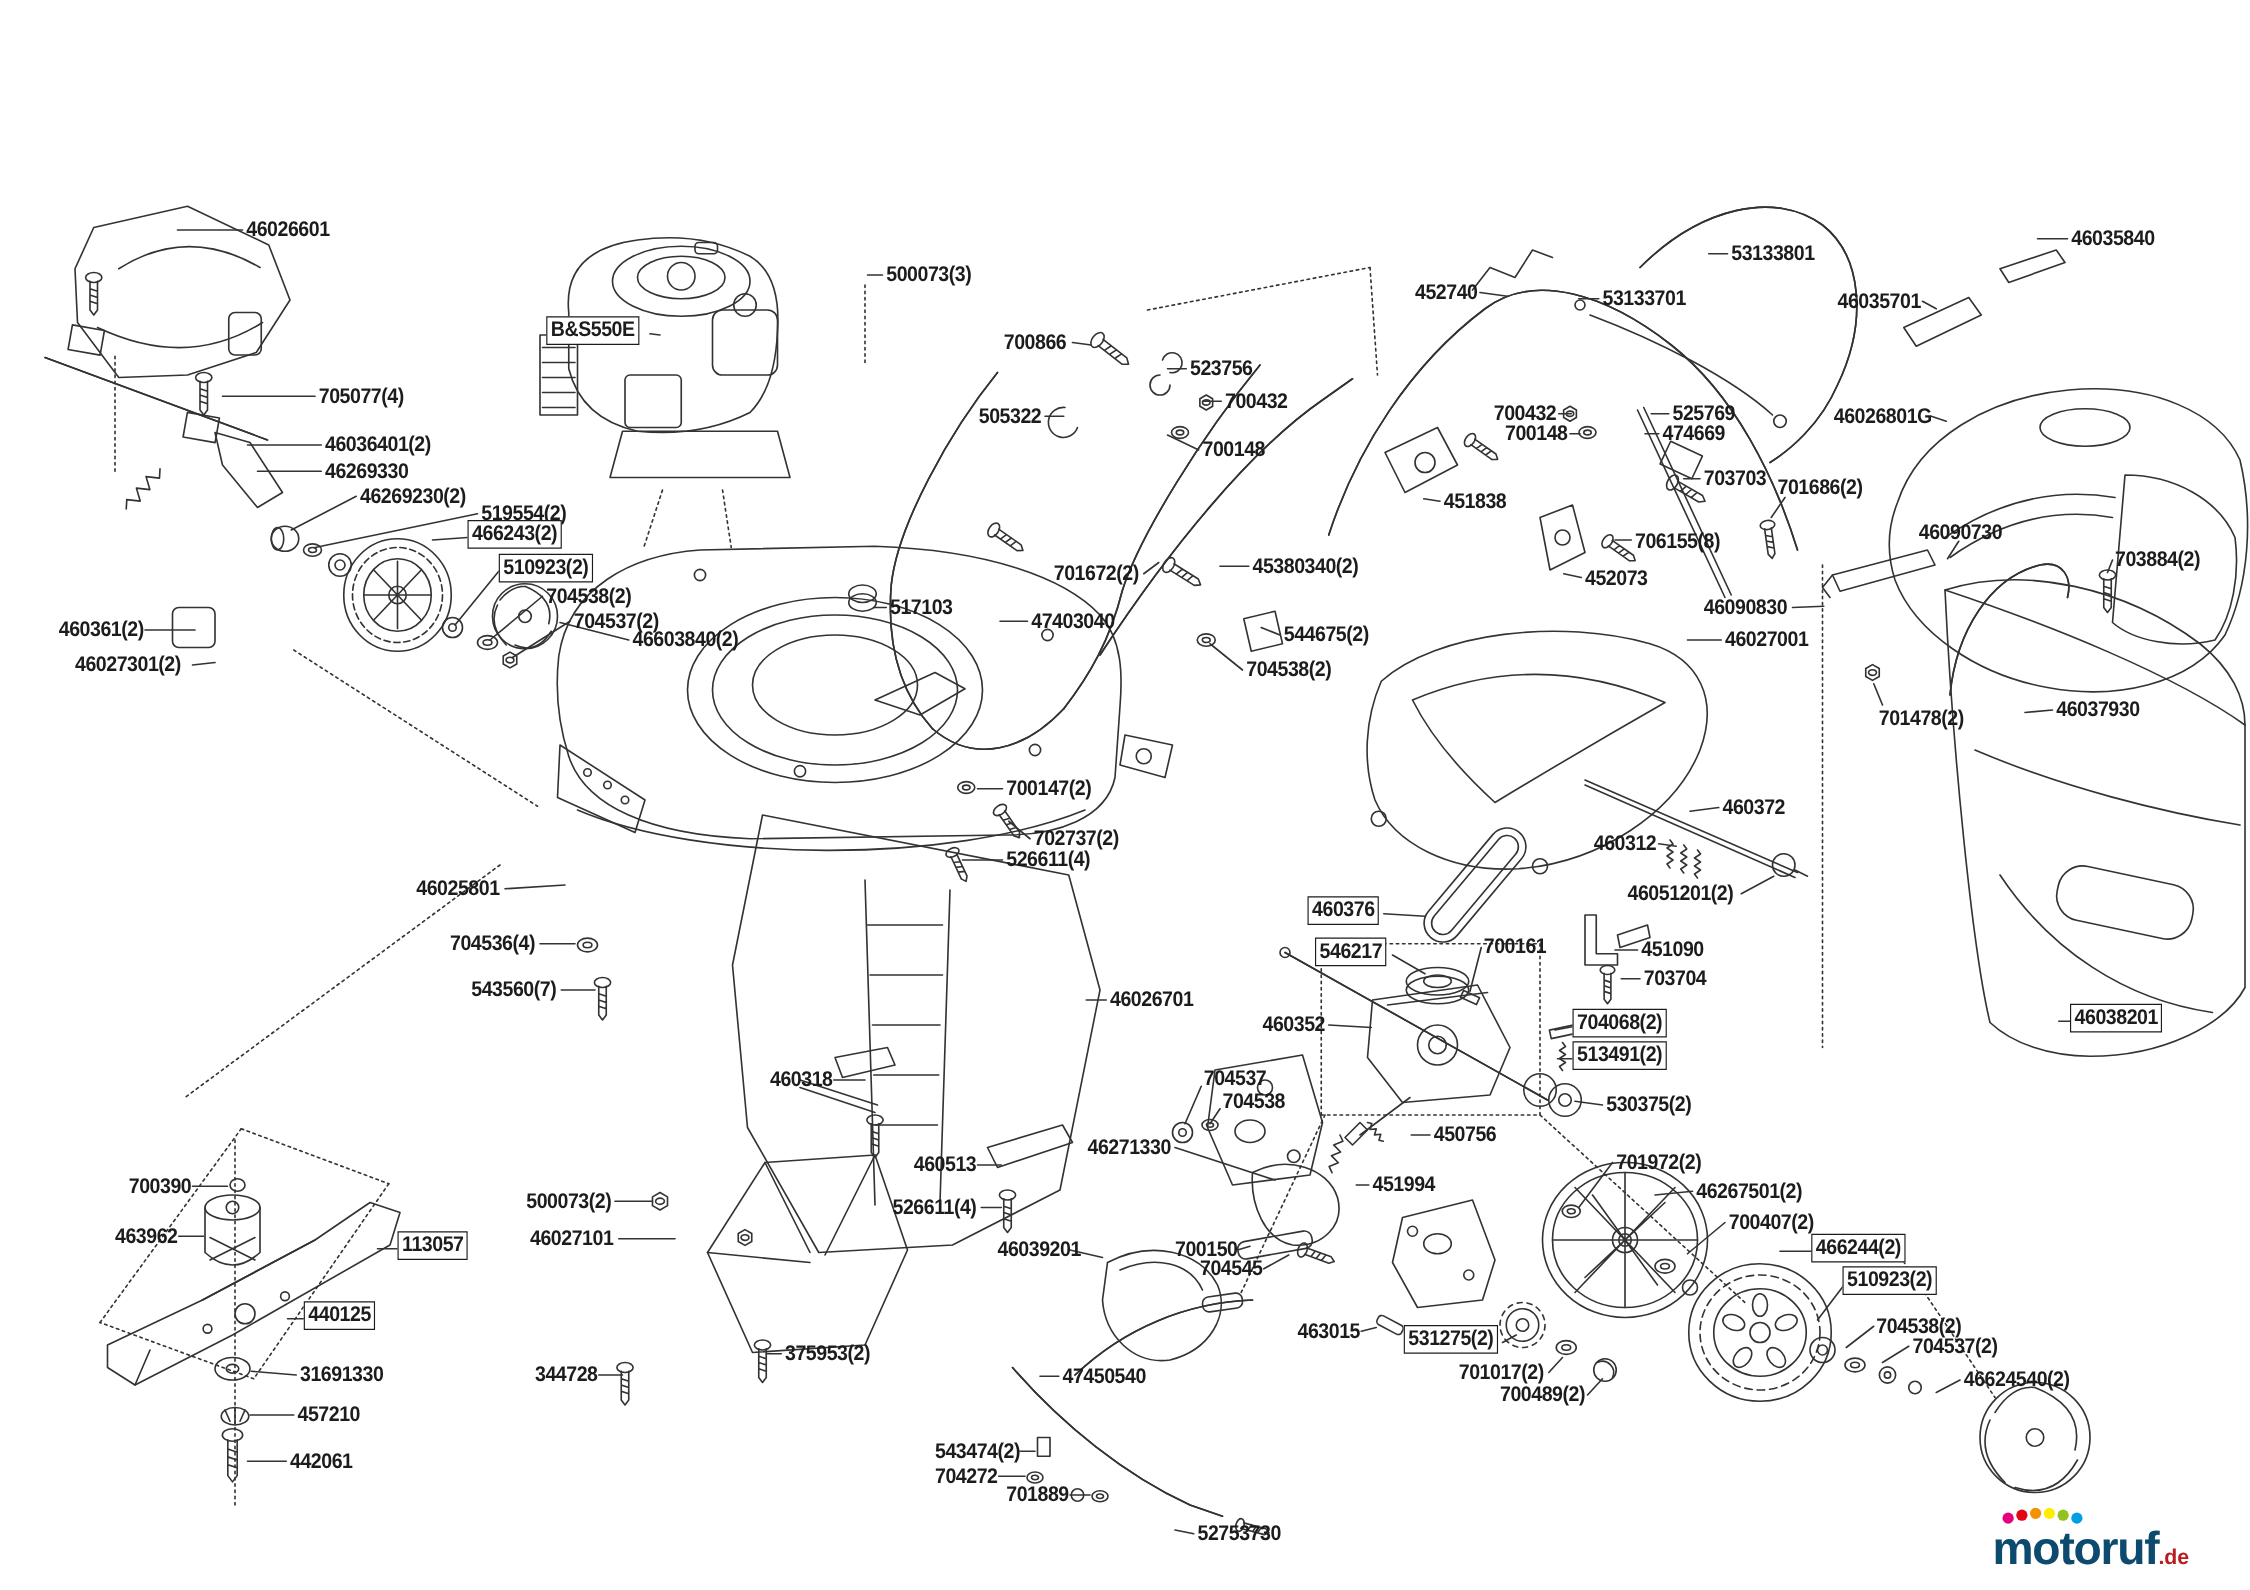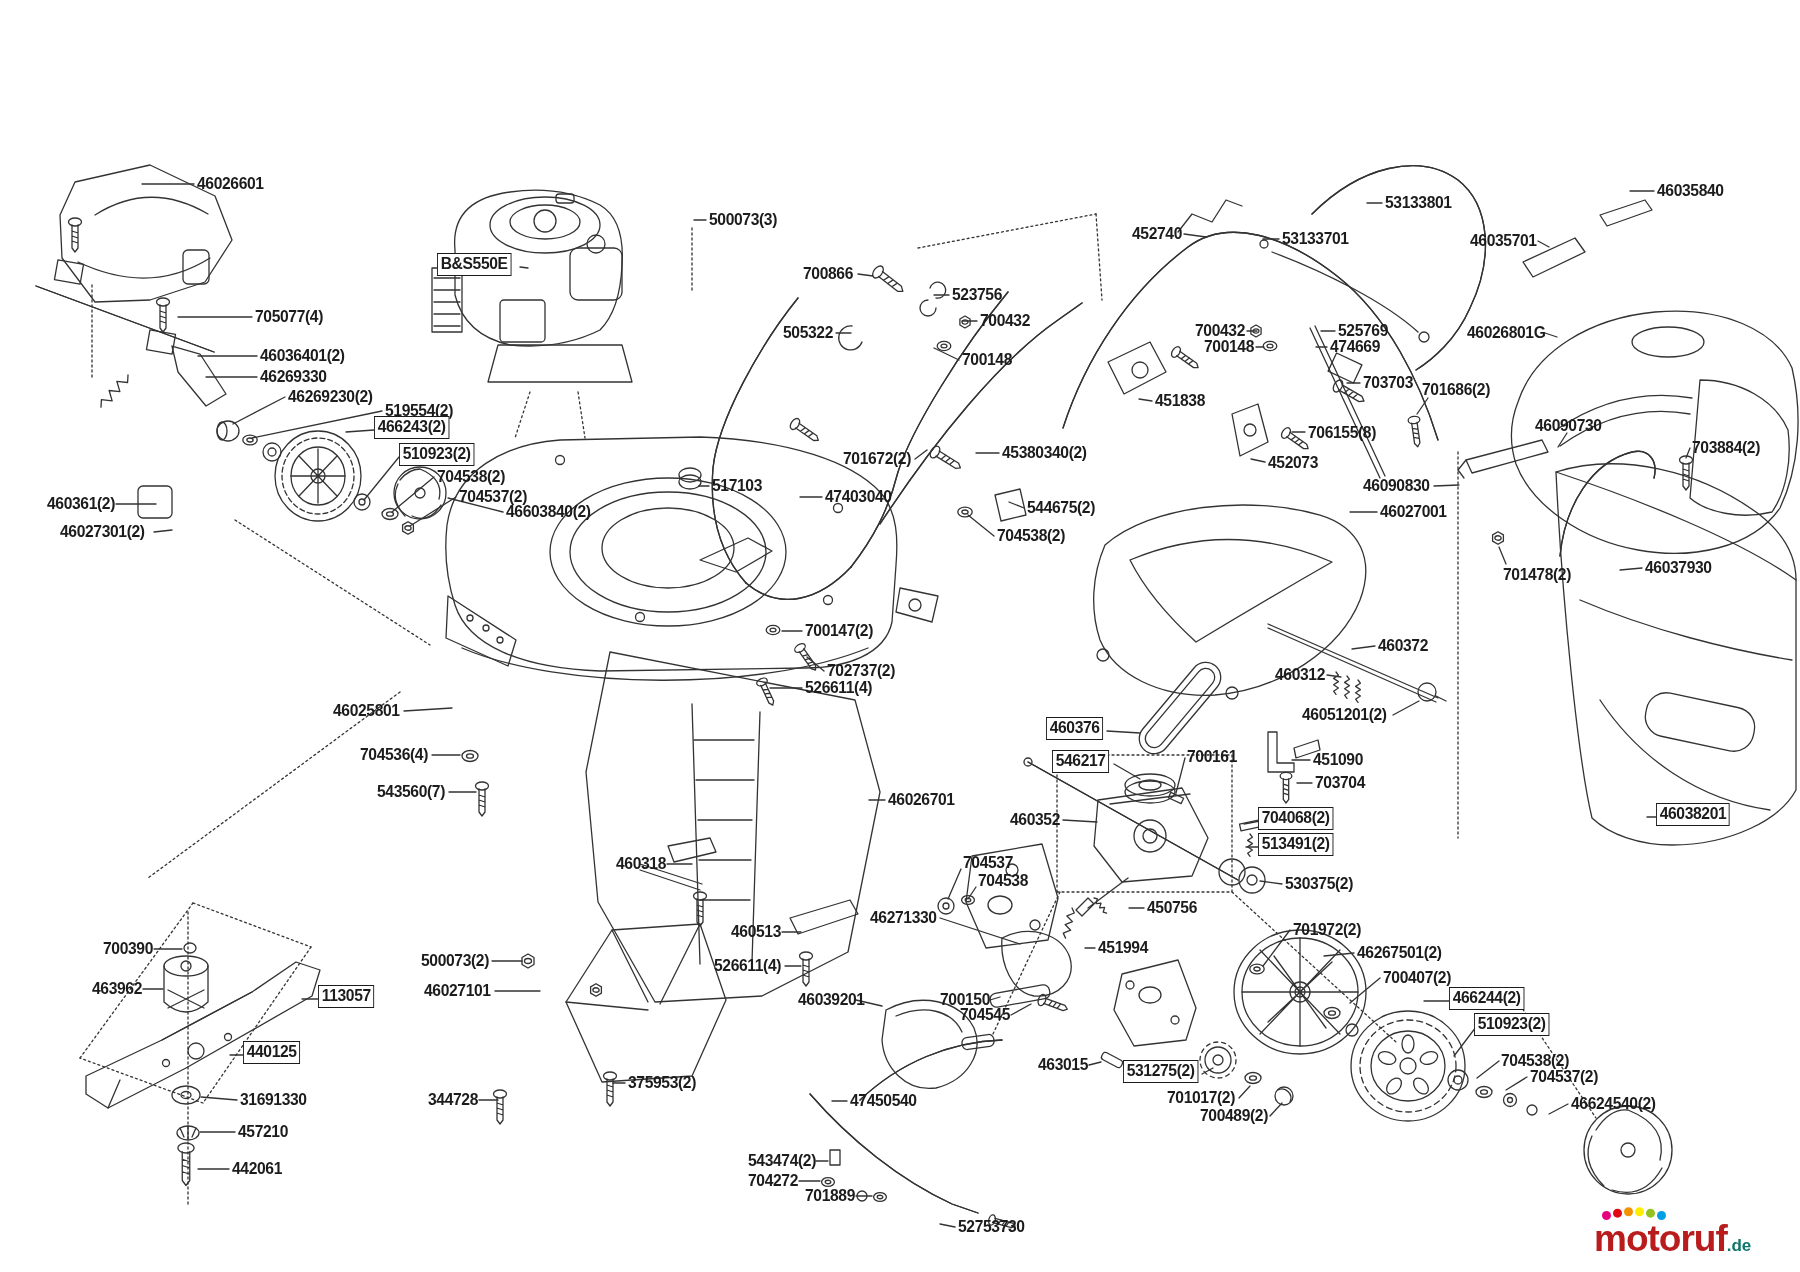--- a/index.html
+++ b/index.html
@@ -12,22 +12,22 @@
   .tube{stroke:#333;stroke-width:6;fill:none;}
   .tubein{stroke:#fff;stroke-width:3.2;fill:none;}
   .thin{stroke-width:1;}
   #label-layer{position:absolute;left:0;top:0;width:100%;height:100%;}
   .lbl{position:absolute;font:700 17px/1.05 "Liberation Sans",sans-serif;letter-spacing:-0.4px;
        color:#1c1c1c;white-space:nowrap;transform:scaleX(.92);transform-origin:left top;}
   .lbl.boxed{border:1.6px solid #1c1c1c;padding:1px 3px 2px 3px;margin:-3px 0 0 -4px;background:#fff;}
   #logo{position:absolute;left:1594px;top:1206px;width:206px;}
   #logo .dots{height:14px;padding-left:8px;}
   #logo .dots span{display:inline-block;width:9px;height:9px;border-radius:50%;margin-right:2px;}
-  #logo .word{font:700 37px/1 "Liberation Sans",sans-serif;color:#b91c1c;letter-spacing:-1px;}
-  #logo .tld{font:700 17px/1 "Liberation Sans",sans-serif;color:#0f766e;}
+  #logo .word{font:700 37px/1 "Liberation Sans",sans-serif;color:#0c4a6e;letter-spacing:-1px;}
+  #logo .tld{font:700 17px/1 "Liberation Sans",sans-serif;color:#b91c1c;}
 </style>
 </head>
 <body>
 
 <div id="stage">
 
 <svg id="art" width="1800" height="1272" viewBox="0 0 1800 1272">
   <defs>
     <pattern id="grille" width="8" height="7" patternUnits="userSpaceOnUse">
       <circle cx="3.5" cy="3.5" r="1.5" fill="#555" stroke="none"></circle>

